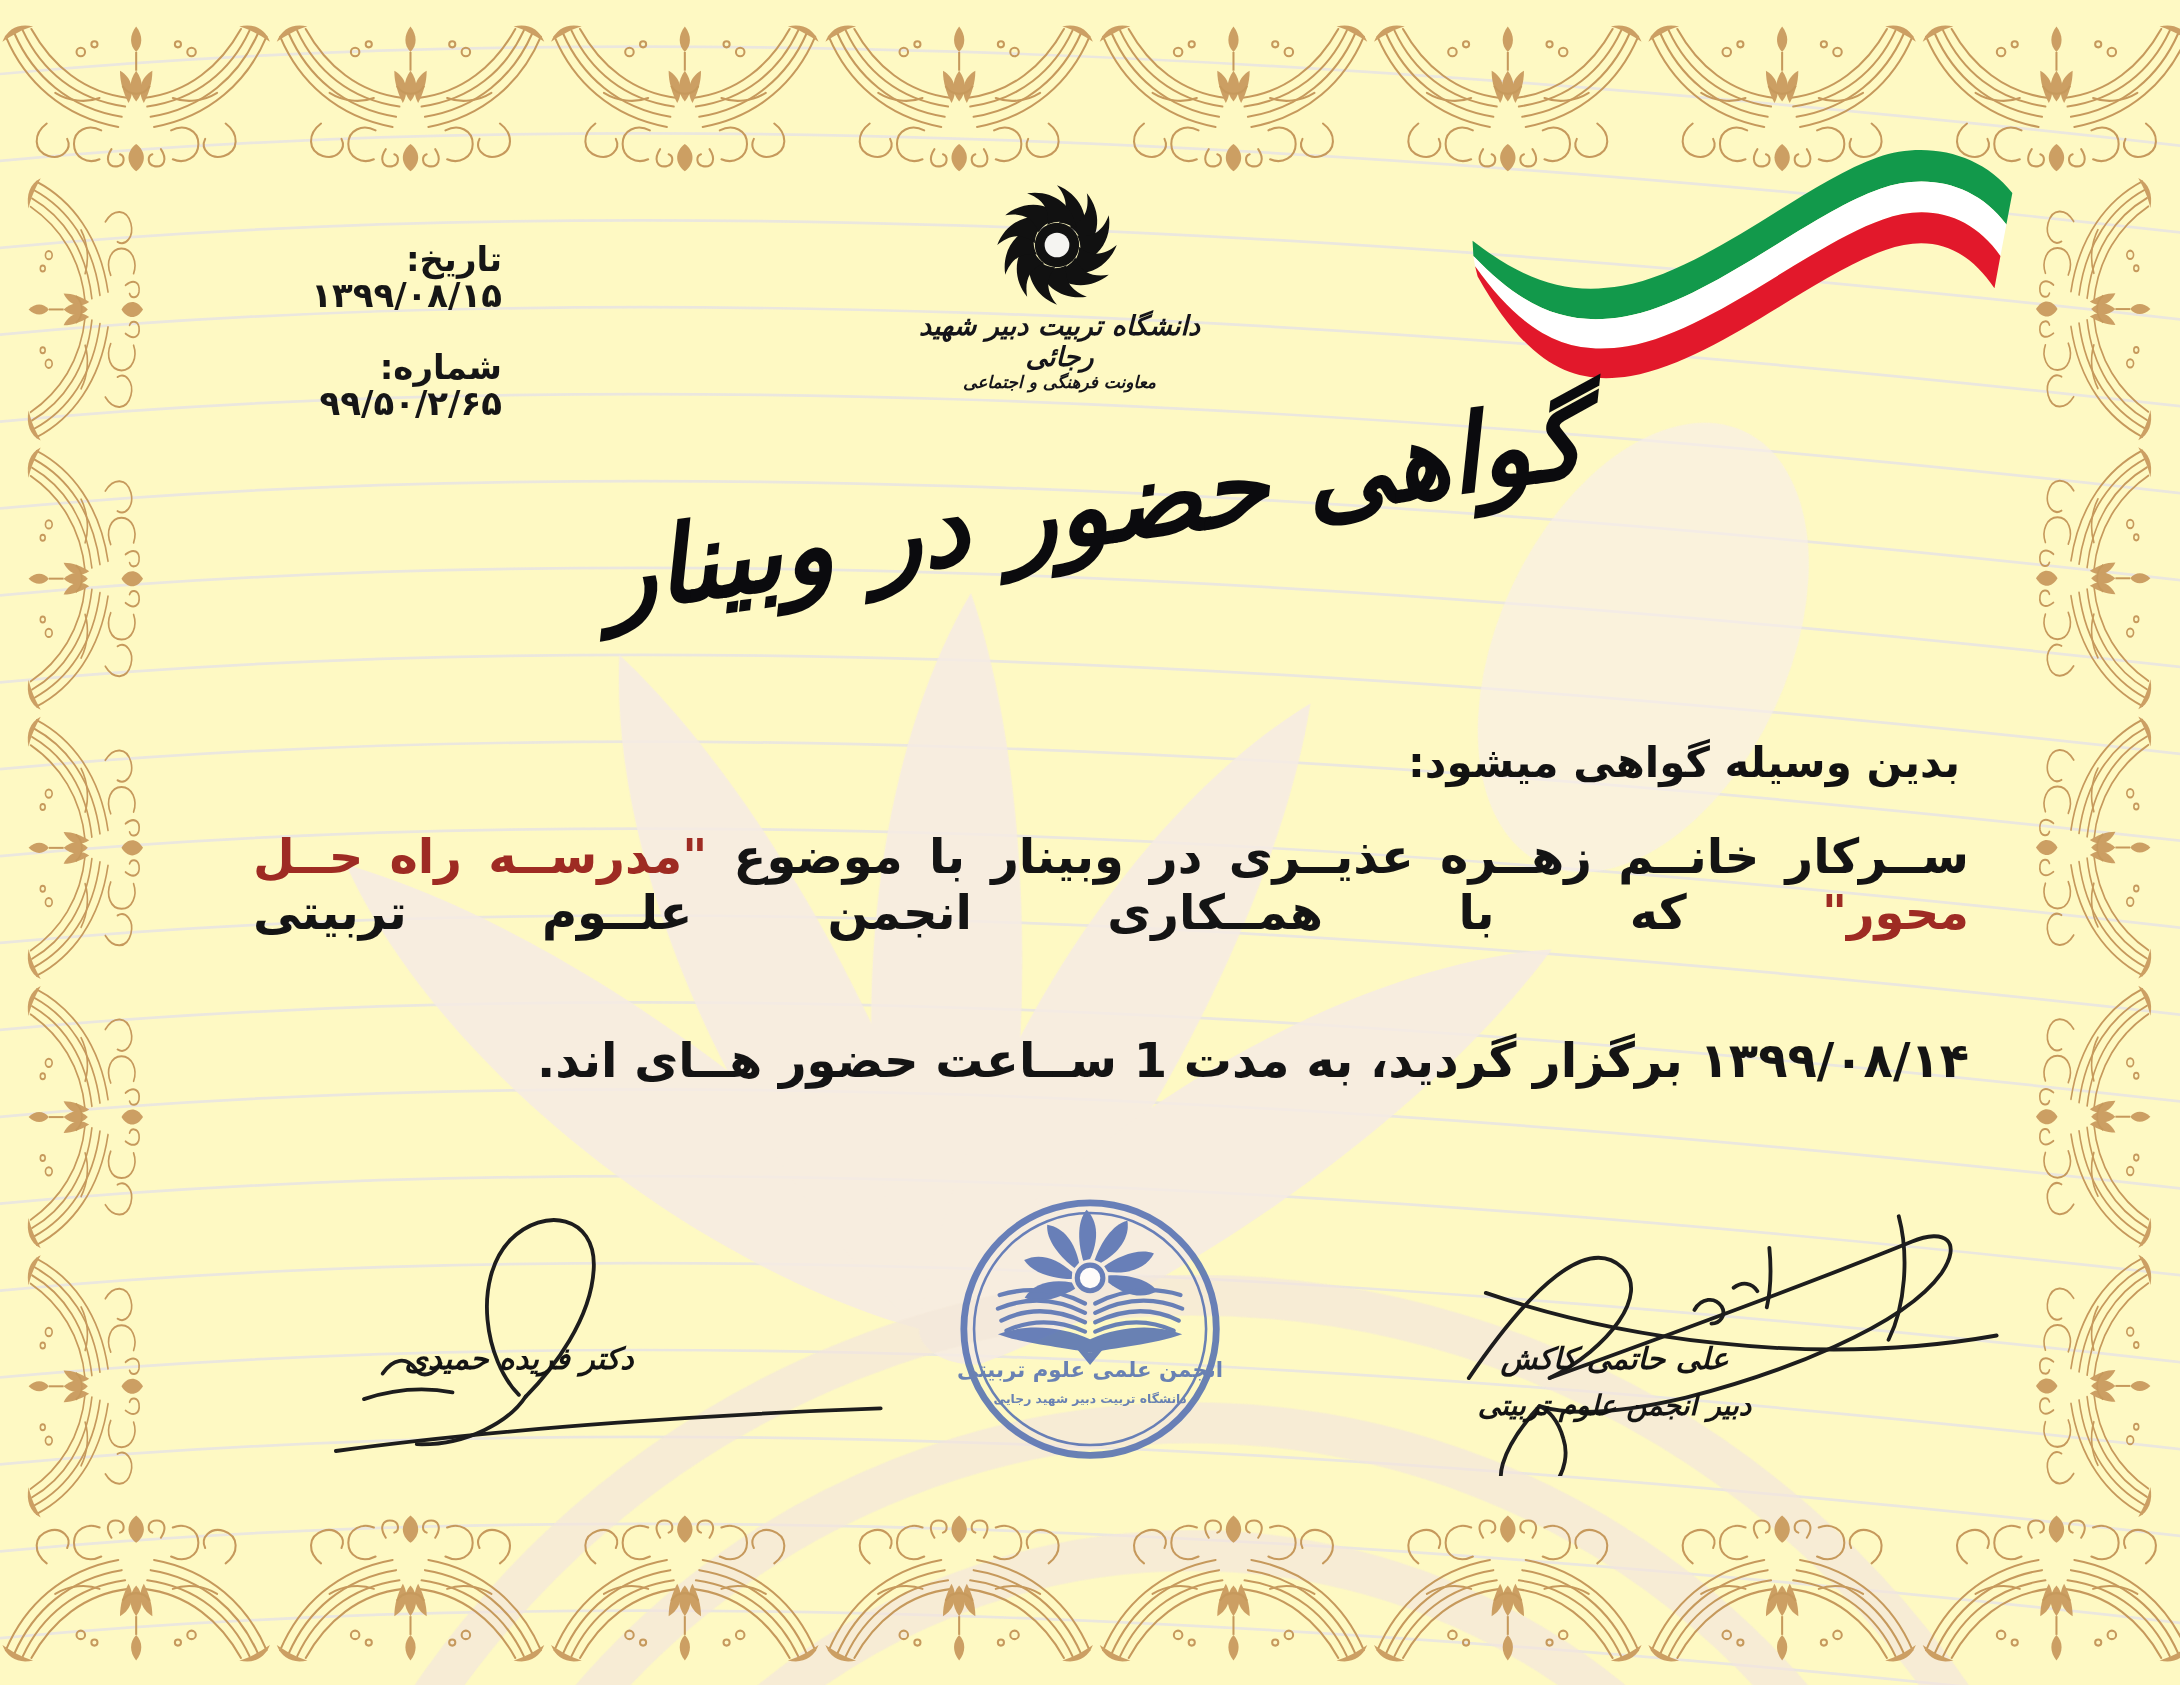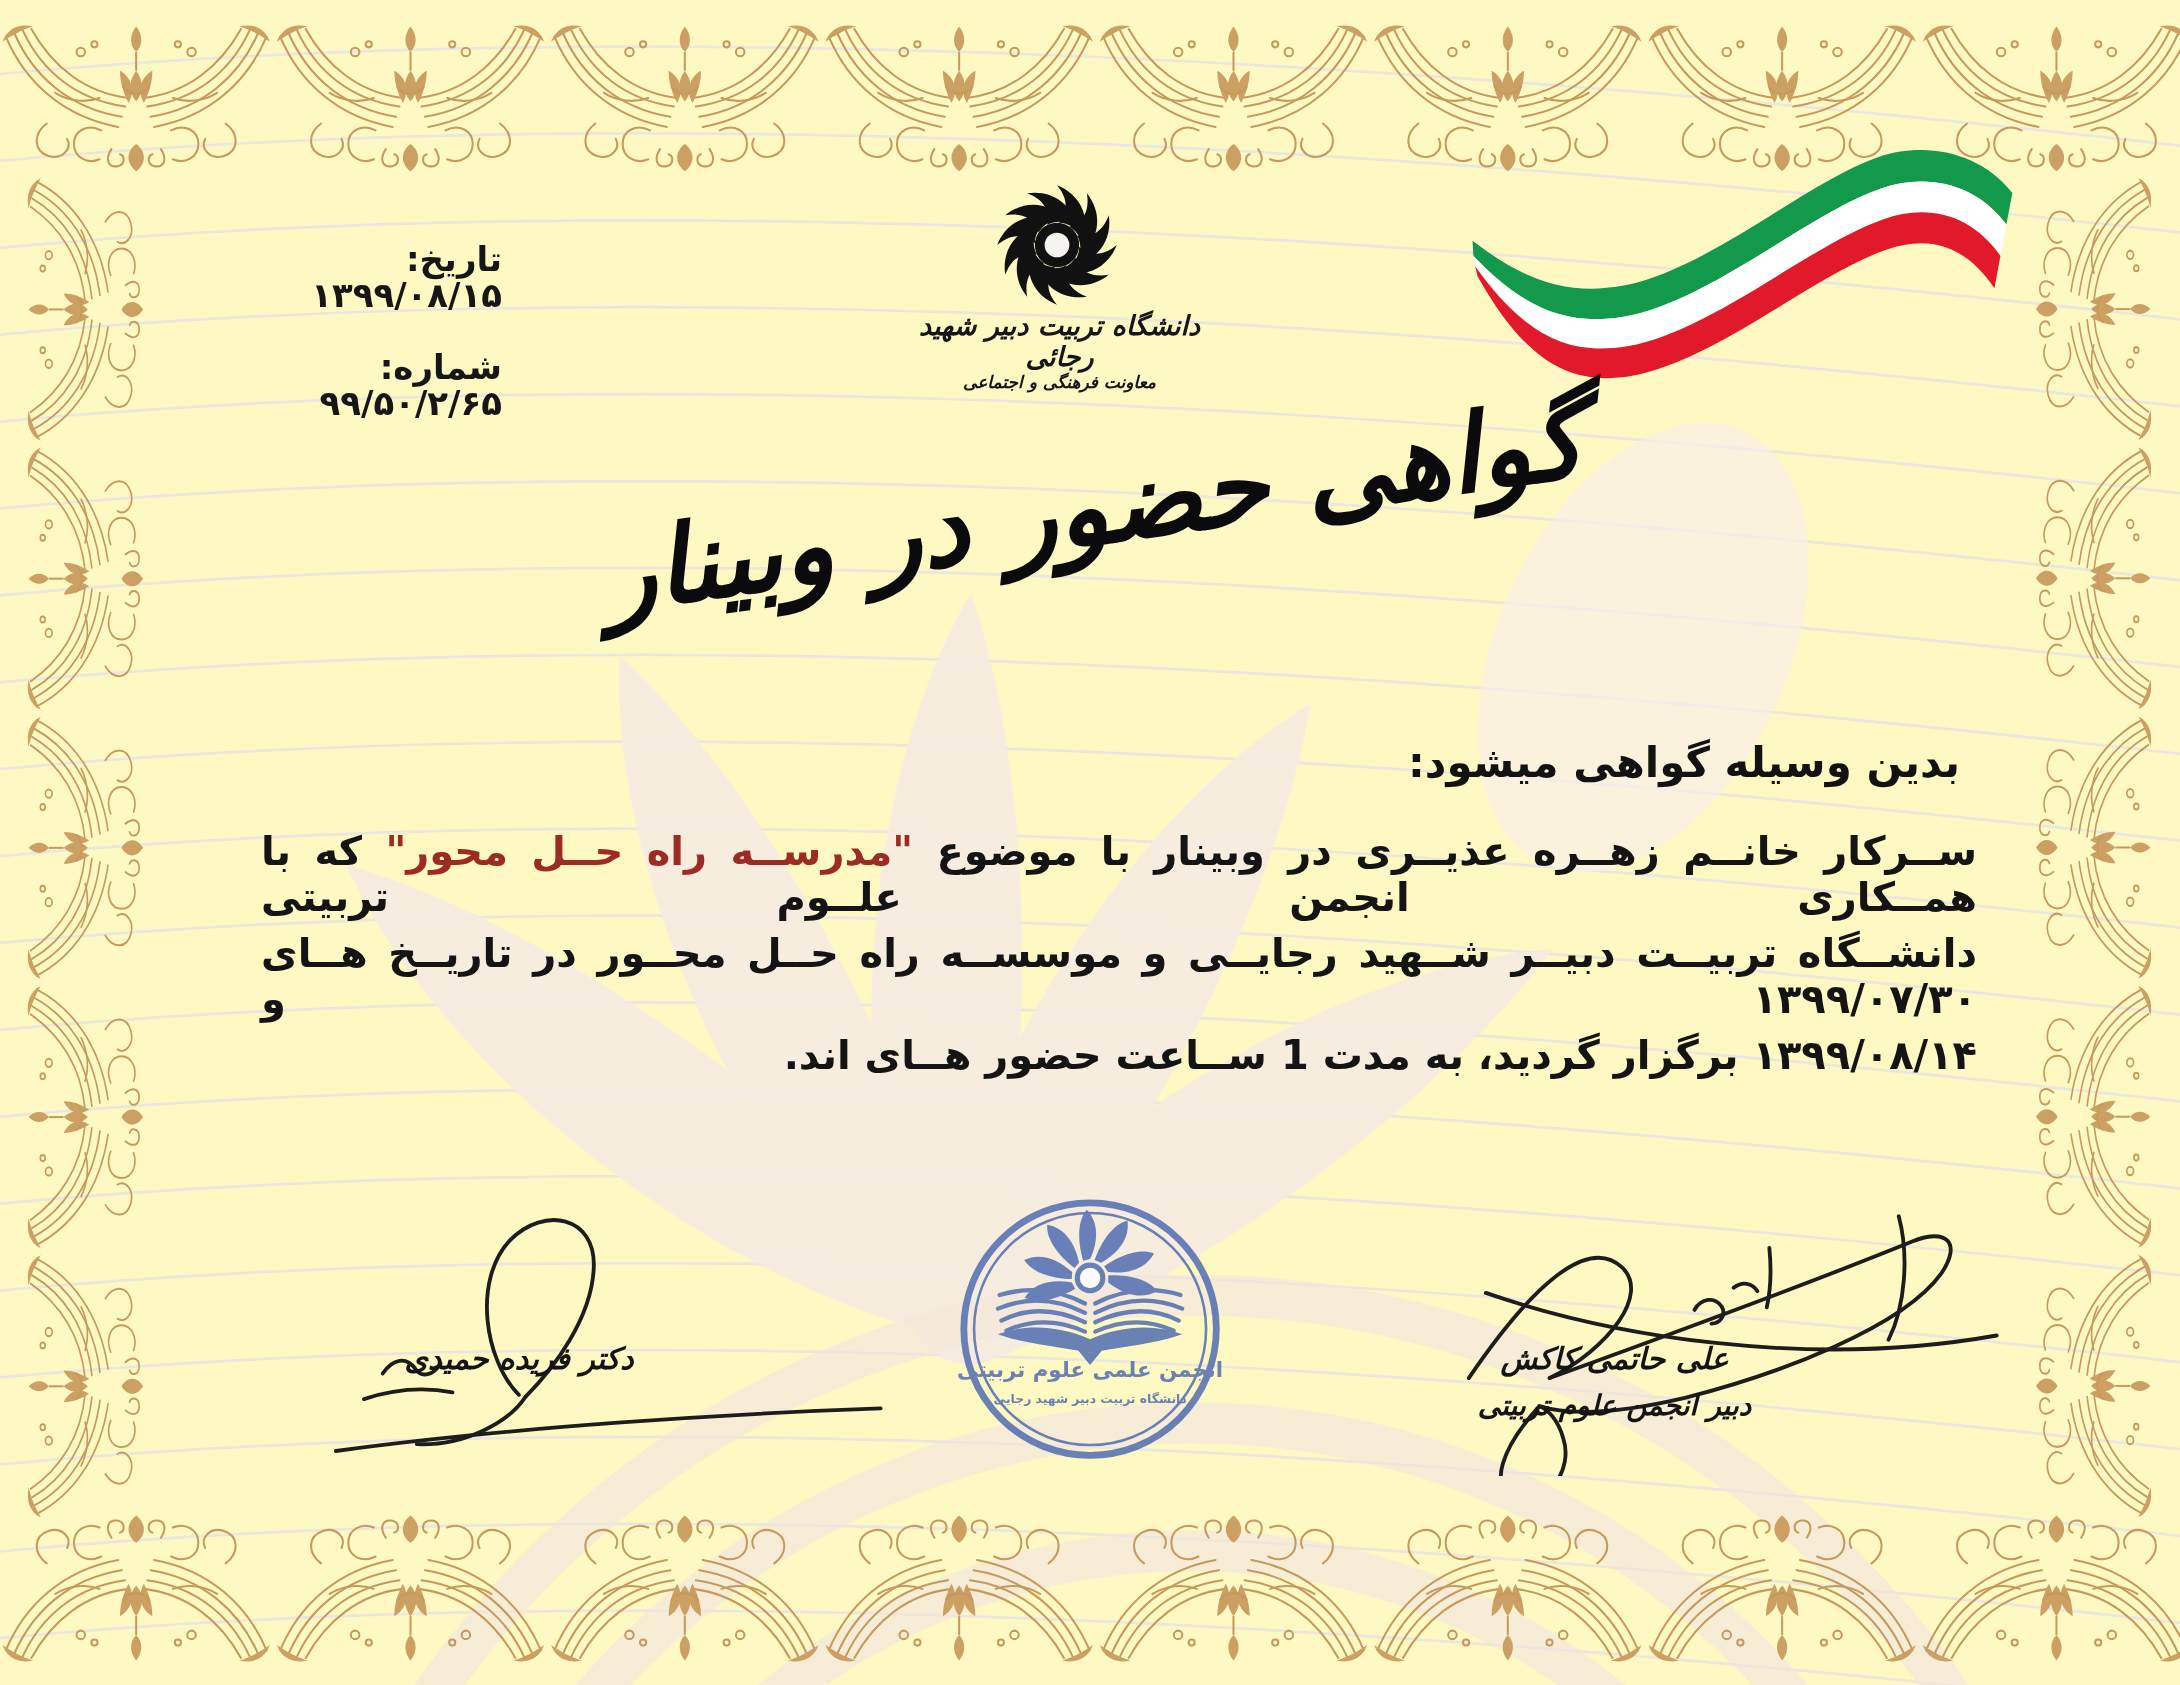--- a/index.html
+++ b/index.html
@@ -28,21 +28,21 @@
 
   
   .title{
     left:528px;top:445px;width:1133px;text-align:center;color:#0b0b0e;
     font-size:107px;font-weight:700;font-style:italic;letter-spacing:-1.7px;
     transform:rotate(-8deg);transform-origin:50% 50%;white-space:nowrap;
   }
 
   
   .intro{right:220px;top:738px;font-size:42px;font-weight:700;color:#121212;}
-  .bline{left:254px;width:1716px;height:65px;font-size:40px;font-weight:700;color:#141414;margin-left:8px;}
+  .bline{left:254px;width:1716px;height:65px;font-size:48px;font-weight:700;color:#141414;}
   .just{text-align:justify;text-align-last:justify;}
   .endl{text-align:right;}
   .l1{top:828px;} .l2{top:930px;} .l3{top:1032px;}
   .seg-bold{font-weight:800;}
   .seg-red{color:#9e2b23;font-weight:800;}
 
   
   .sigtxt{top:1341px;text-align:center;color:#141414;font-style:italic;}
   .sig-left-txt{left:358px;width:324px;}
   .sig-right-txt{left:1475px;width:281px;}
@@ -188,21 +188,20 @@
     <path fill="#12994b" d="M30,132 C92,180 142,196 206,185 C306,167 420,64 506,34 C560,15 626,27 664,76 L657,113 C621,64 562,52 509,71 C423,101 309,203 209,221 C146,232 94,216 31,150 Z"></path>
     <path fill="#ffffff" d="M31,150 C94,216 146,232 209,221 C309,203 423,101 509,71 C562,52 621,64 657,113 L650,150 C616,101 565,88 512,107 C426,137 312,238 212,256 C148,266 96,250 33,162 Z"></path>
     <path fill="#e2182b" d="M33,162 C96,250 148,266 212,256 C312,238 426,137 512,107 C565,88 616,101 650,150 L643,188 C610,139 568,124 515,143 C429,173 316,273 216,291 C152,301 98,284 36,174 Z"></path>
   </svg>
 
   <div class="abs title">گواهی حضور در وبینار</div>
 
   <div class="abs intro">بدین وسیله گواهی میشود:</div>
 
   <div class="abs bline l1 just"><span class="seg-normal">ســرکار خانــم </span><span class="seg-bold">زهــره عذیــری</span><span class="seg-normal"> در وبینار با موضوع  </span><span class="seg-red">"مدرســه راه حــل محور"</span><span class="seg-normal"> که با همــکاری انجمن علــوم تربیتی</span></div>
-  <div class="abs bline l2 just"><span class="seg-normal">دانشــگاه تربیــت دبیــر شــهید رجایــی و موسســه راه حــل محــور در تاریــخ هــای ۱۳۹۹/۰۷/۳۰ و</span></div>
   <div class="abs bline l3 endl"><span class="seg-normal">۱۳۹۹/۰۸/۱۴ برگزار گردید، به مدت </span><span class="seg-bold">1 ســاعت حضور</span><span class="seg-normal"> هــای اند.</span></div>
 
   <svg class="abs sig-left-svg" width="681" height="281" viewBox="0 0 800 330" aria-hidden="true">
     <g stroke="#1d1d1d" stroke-width="4.5" fill="none" stroke-linecap="round">
       <path d="M310,230 C270,190 255,95 300,48 C340,8 400,20 398,80 C396,140 350,200 318,232"></path>
       <path d="M318,232 C300,260 250,290 190,288"></path>
       <path d="M95,296 C300,268 560,252 735,246"></path>
       <path d="M150,205 C162,187 178,185 188,199 C196,211 210,207 218,193"></path>
       <path d="M128,235 C164,223 200,221 232,227"></path>
     </g>

